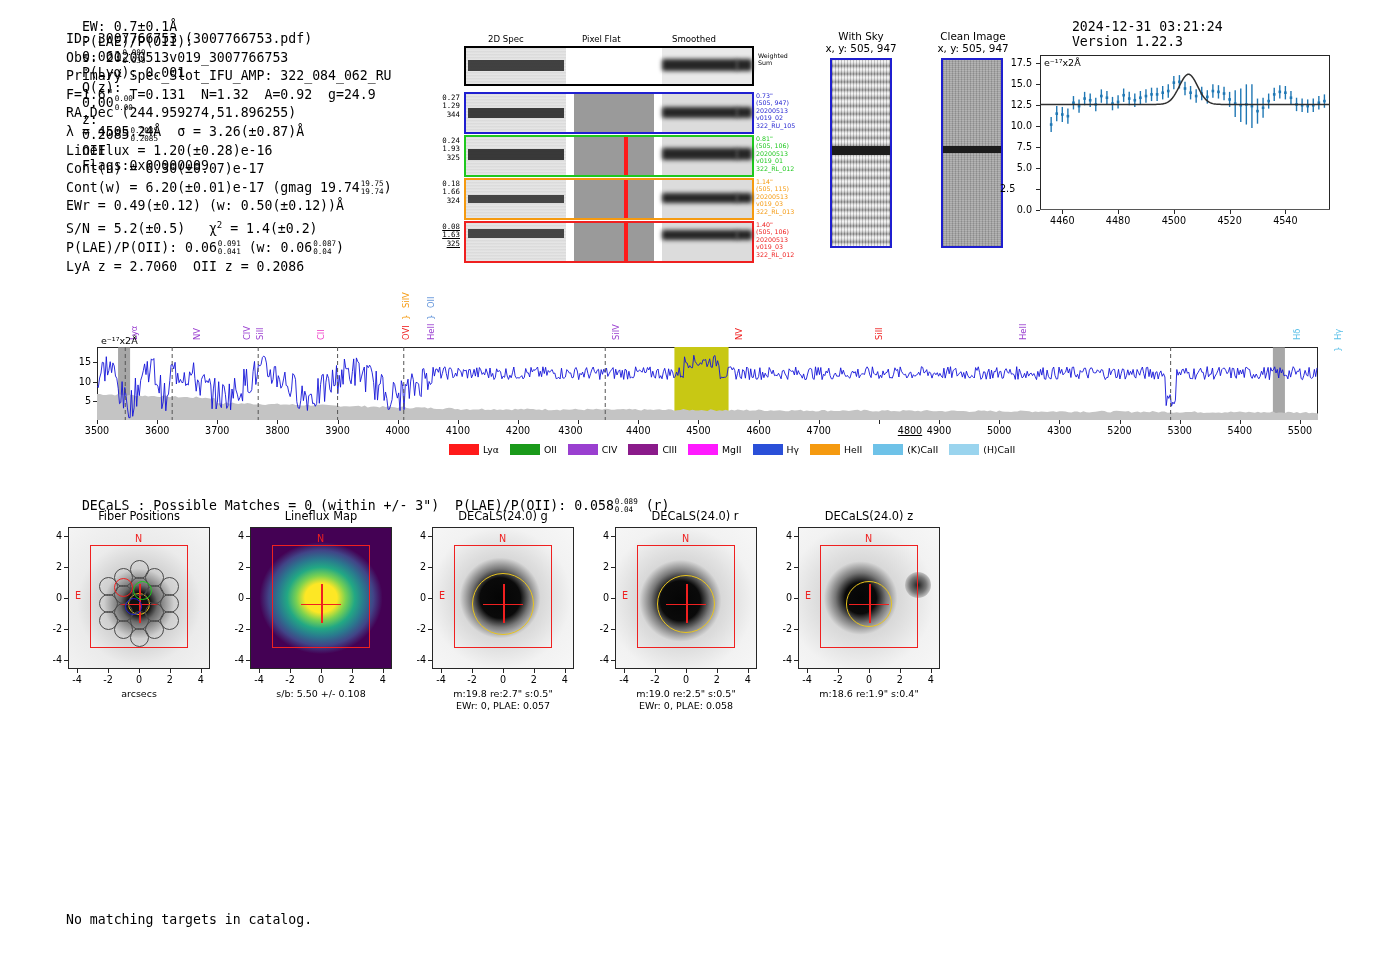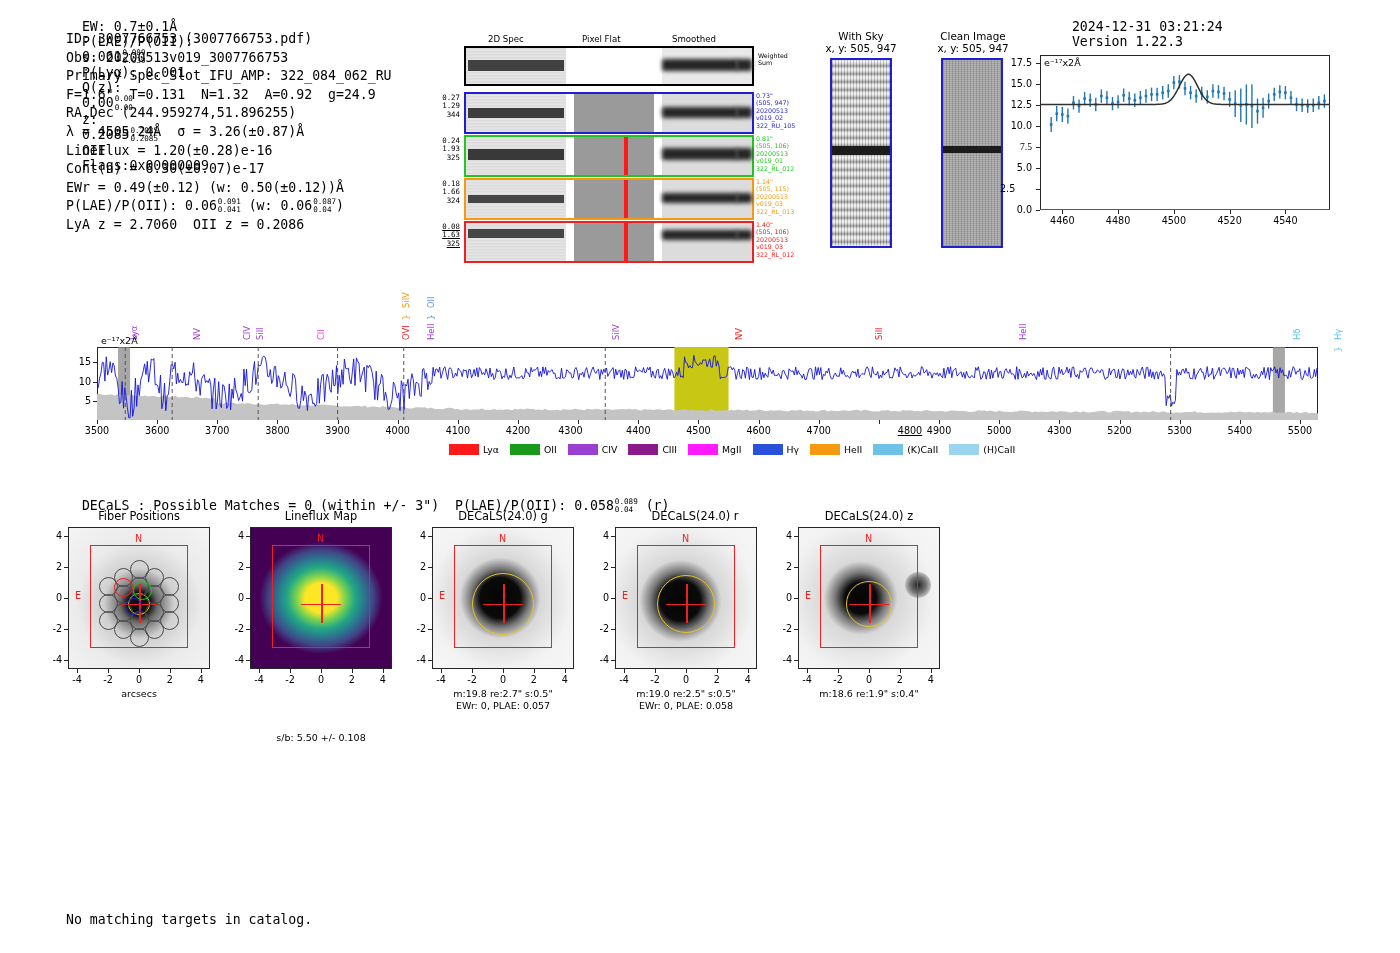--- a/index.html
+++ b/index.html
@@ -96,21 +96,23 @@
 
 <div class="abs" id="info-block">
   <div>ID: 3007766753 (3007766753.pdf)</div>
   <div>Obs: 20200513v019_3007766753</div>
   <div>Primary Spec_Slot_IFU_AMP: 322_084_062_RU</div>
   <div>F=1.6"  T=0.131  N=1.32  A=0.92  g=24.9</div>
   <div>RA,Dec (244.959274,51.896255)</div>
   <div>λ = 4505.24Å  σ = 3.26(±0.87)Å</div>
   <div>LineFlux = 1.20(±0.28)e-16</div>
   <div>Cont(n) = 6.30(±0.07)e-17</div>
+  <div><span>Cont(w) = 6.20(±0.01)e-17 (gmag 19.74</span><span class="fracbox"><span>19.75</span><br><span>19.74</span></span><span>)</span></div>
   <div>EWr = 0.49(±0.12) (w: 0.50(±0.12))Å</div>
+  <div><span>S/N = 5.2(±0.5)   χ</span><sup style="font-size:9px">2</sup><span> = 1.4(±0.2)</span></div>
   <div><span>P(LAE)/P(OII): 0.06</span><span class="fracbox"><span>0.091</span><br><span>0.041</span></span> <span>(w: 0.06</span><span class="fracbox"><span>0.087</span><br><span>0.04</span></span><span>)</span></div>
   <div>LyA z = 2.7060  OII z = 0.2086</div>
 </div>
 
 <div class="abs" style="left:464px;top:34px;width:292px;height:215px;">
   <div class="spec-title sans" style="left:24px;top:0px;">2D Spec</div>
   <div class="spec-title sans" style="left:118px;top:0px;">Pixel Flat</div>
   <div class="spec-title sans" style="left:208px;top:0px;">Smoothed</div>
 
   <div class="strip" style="position:absolute;left:0;top:12px;width:290px;height:40px;">
@@ -362,21 +364,21 @@
       <line x1="0" y1="155" x2="290" y2="155" stroke="#888" stroke-width="1"></line>
     </svg>
   <div id="linefit-yticks">
       <div class="tick" style="left: -4px; top: 155px; width: 4px; height: 1px;"></div>
       <div class="ticklab sans" style="left: -40px; top: 149px; width: 32px; text-align: right;">0.0</div>
       <div class="tick" style="left: -4px; top: 134.054px; width: 4px; height: 1px;"></div>
       <div class="ticklab sans" style="left: -40px; top: 128.054px; width: 32px; ">2.5</div>
       <div class="tick" style="left: -4px; top: 113.108px; width: 4px; height: 1px;"></div>
       <div class="ticklab sans" style="left: -40px; top: 107.108px; width: 32px; text-align: right;">5.0</div>
       <div class="tick" style="left: -4px; top: 92.1622px; width: 4px; height: 1px;"></div>
-      <div class="ticklab sans" style="left: -40px; top: 86.1622px; width: 32px; text-align: right; font-family: Liberation Serif, serif;">7.5</div>
+      <div class="ticklab sans" style="left: -40px; top: 86.1622px; width: 32px; text-align: right;">7.5</div>
       <div class="tick" style="left: -4px; top: 71.2162px; width: 4px; height: 1px;"></div>
       <div class="ticklab sans" style="left: -40px; top: 65.2162px; width: 32px; text-align: right;">10.0</div>
       <div class="tick" style="left: -4px; top: 50.2703px; width: 4px; height: 1px;"></div>
       <div class="ticklab sans" style="left: -40px; top: 44.2703px; width: 32px; text-align: right;">12.5</div>
       <div class="tick" style="left: -4px; top: 29.3243px; width: 4px; height: 1px;"></div>
       <div class="ticklab sans" style="left: -40px; top: 23.3243px; width: 32px; text-align: right;">15.0</div>
       <div class="tick" style="left: -4px; top: 8.37838px; width: 4px; height: 1px;"></div>
       <div class="ticklab sans" style="left: -40px; top: 2.37838px; width: 32px; text-align: right;">17.5</div>
     </div>
   <div id="linefit-xticks">
@@ -613,21 +615,21 @@
     <div class="tick" style="left: 259.151px; top: 669px; width: 1px; height: 4px;"></div>
     <div class="ticklab sans" style="left: 245.151px; top: 674px; width: 28px; text-align: center;">-4</div>
     <div class="tick" style="left: 290.076px; top: 669px; width: 1px; height: 4px;"></div>
     <div class="ticklab sans" style="left: 276.076px; top: 674px; width: 28px; text-align: center;">-2</div>
     <div class="tick" style="left: 321px; top: 669px; width: 1px; height: 4px;"></div>
     <div class="ticklab sans" style="left: 307px; top: 674px; width: 28px; text-align: center;">0</div>
     <div class="tick" style="left: 351.924px; top: 669px; width: 1px; height: 4px;"></div>
     <div class="ticklab sans" style="left: 337.924px; top: 674px; width: 28px; text-align: center;">2</div>
     <div class="tick" style="left: 382.849px; top: 669px; width: 1px; height: 4px;"></div>
     <div class="ticklab sans" style="left: 368.849px; top: 674px; width: 28px; text-align: center;">4</div>
-    <div class="panel-cap sans" style="left: 216px; top: 688px; width: 210px; margin-top: 44px;">
+    <div class="panel-cap sans" style="left: 216px; top: 688px; width: 210px;">
       <div>s/b: 5.50 +/- 0.108</div>
     </div>
     <div class="panel-title sans" style="left: 412px; top: 509px; width: 182px;">DECaLS(24.0) g</div>
     <div class="axes" style="left: 432px; top: 527px; width: 142px; height: 142px; overflow: hidden; background: radial-gradient(circle at 48% 50%, rgb(5, 5, 5) 0%, rgb(10, 10, 10) 20%, rgb(119, 119, 119) 29%, rgb(216, 216, 216) 40%, rgb(242, 242, 242) 70%, rgb(247, 247, 247) 100%);">
       <div class="redbox" style="left: 15%; top: 12%; width: 70%; height: 74%;"></div>
       <div class="ycirc" style="left: 28.169%; top: 32.169%; width: 62px; height: 62px;"></div>
       <div class="redcross-h" style="left: 36%; top: 54%; width: 28%;"></div>
       <div class="redcross-v" style="left: 50%; top: 40%; height: 28%;"></div>
     </div>
     <div class="nlab sans" style="left: 499px; top: 533px;">N</div>

